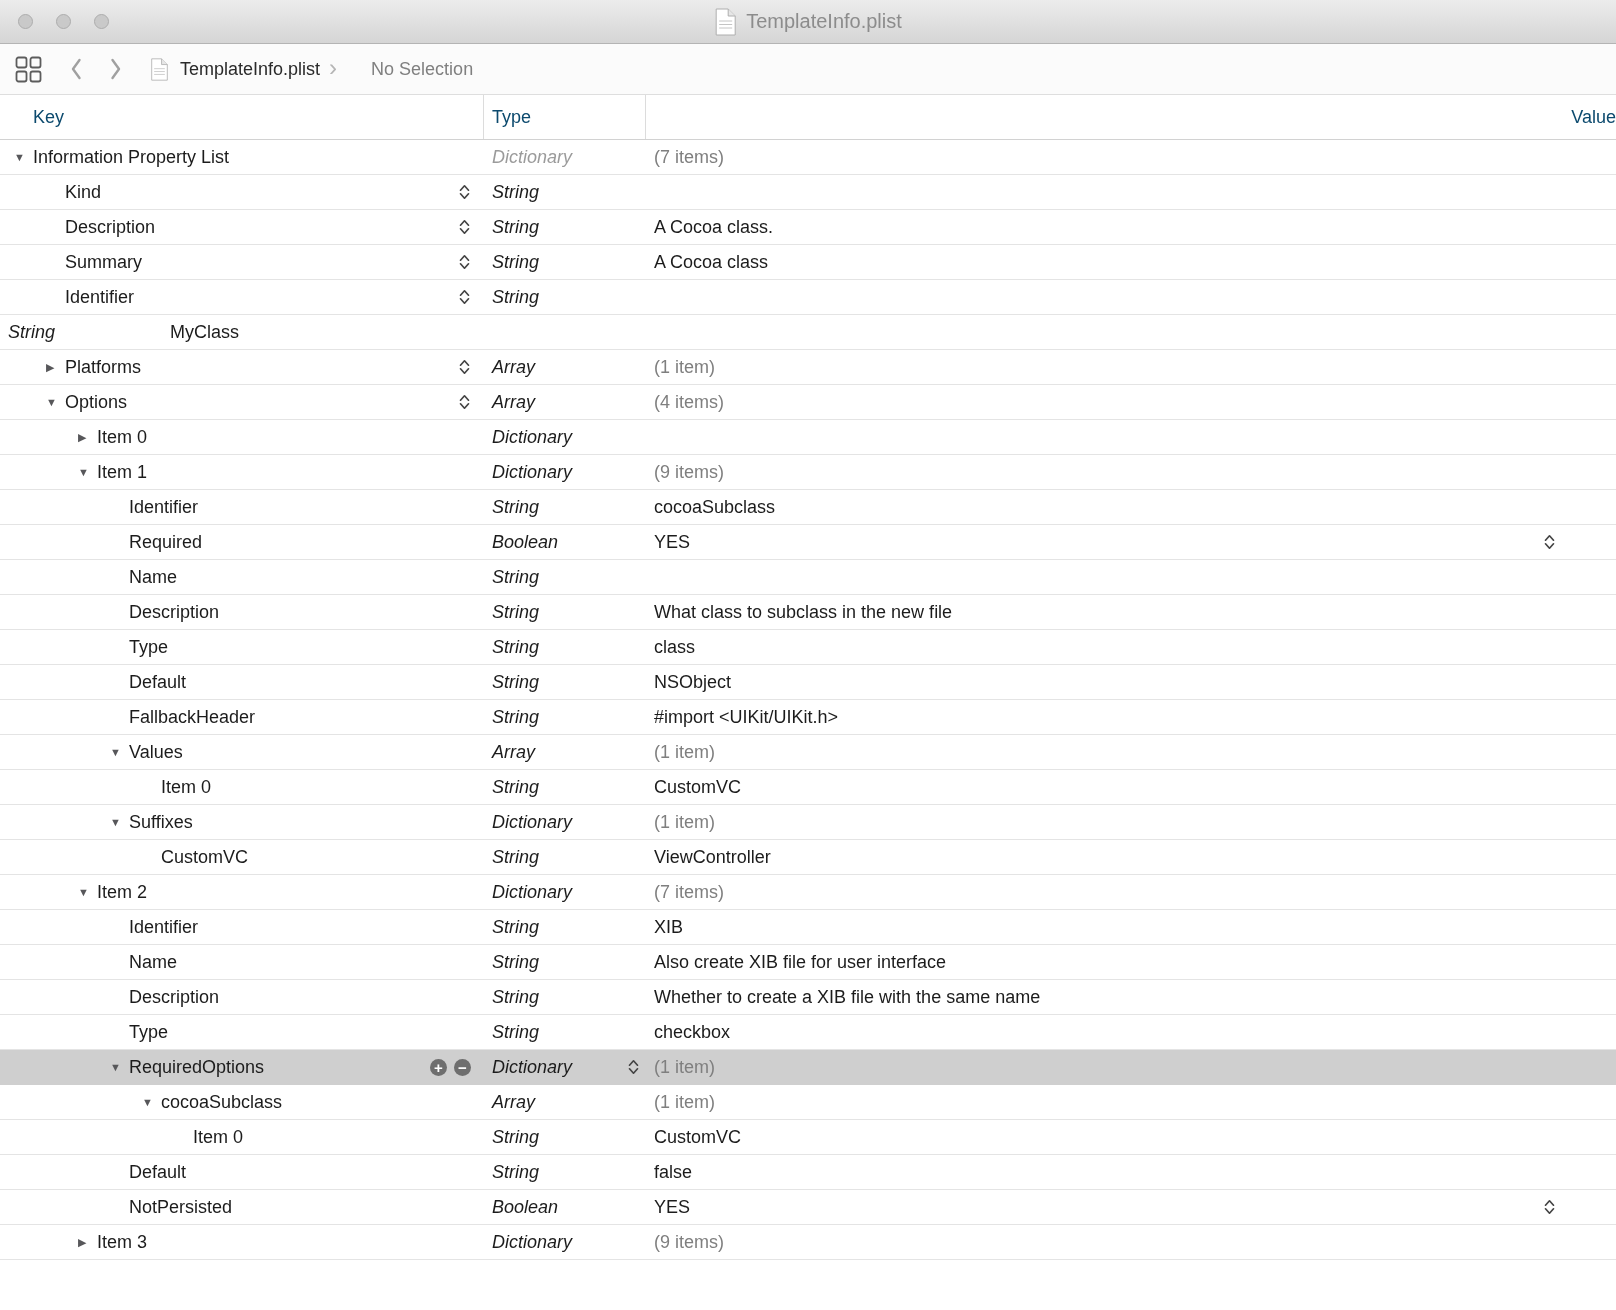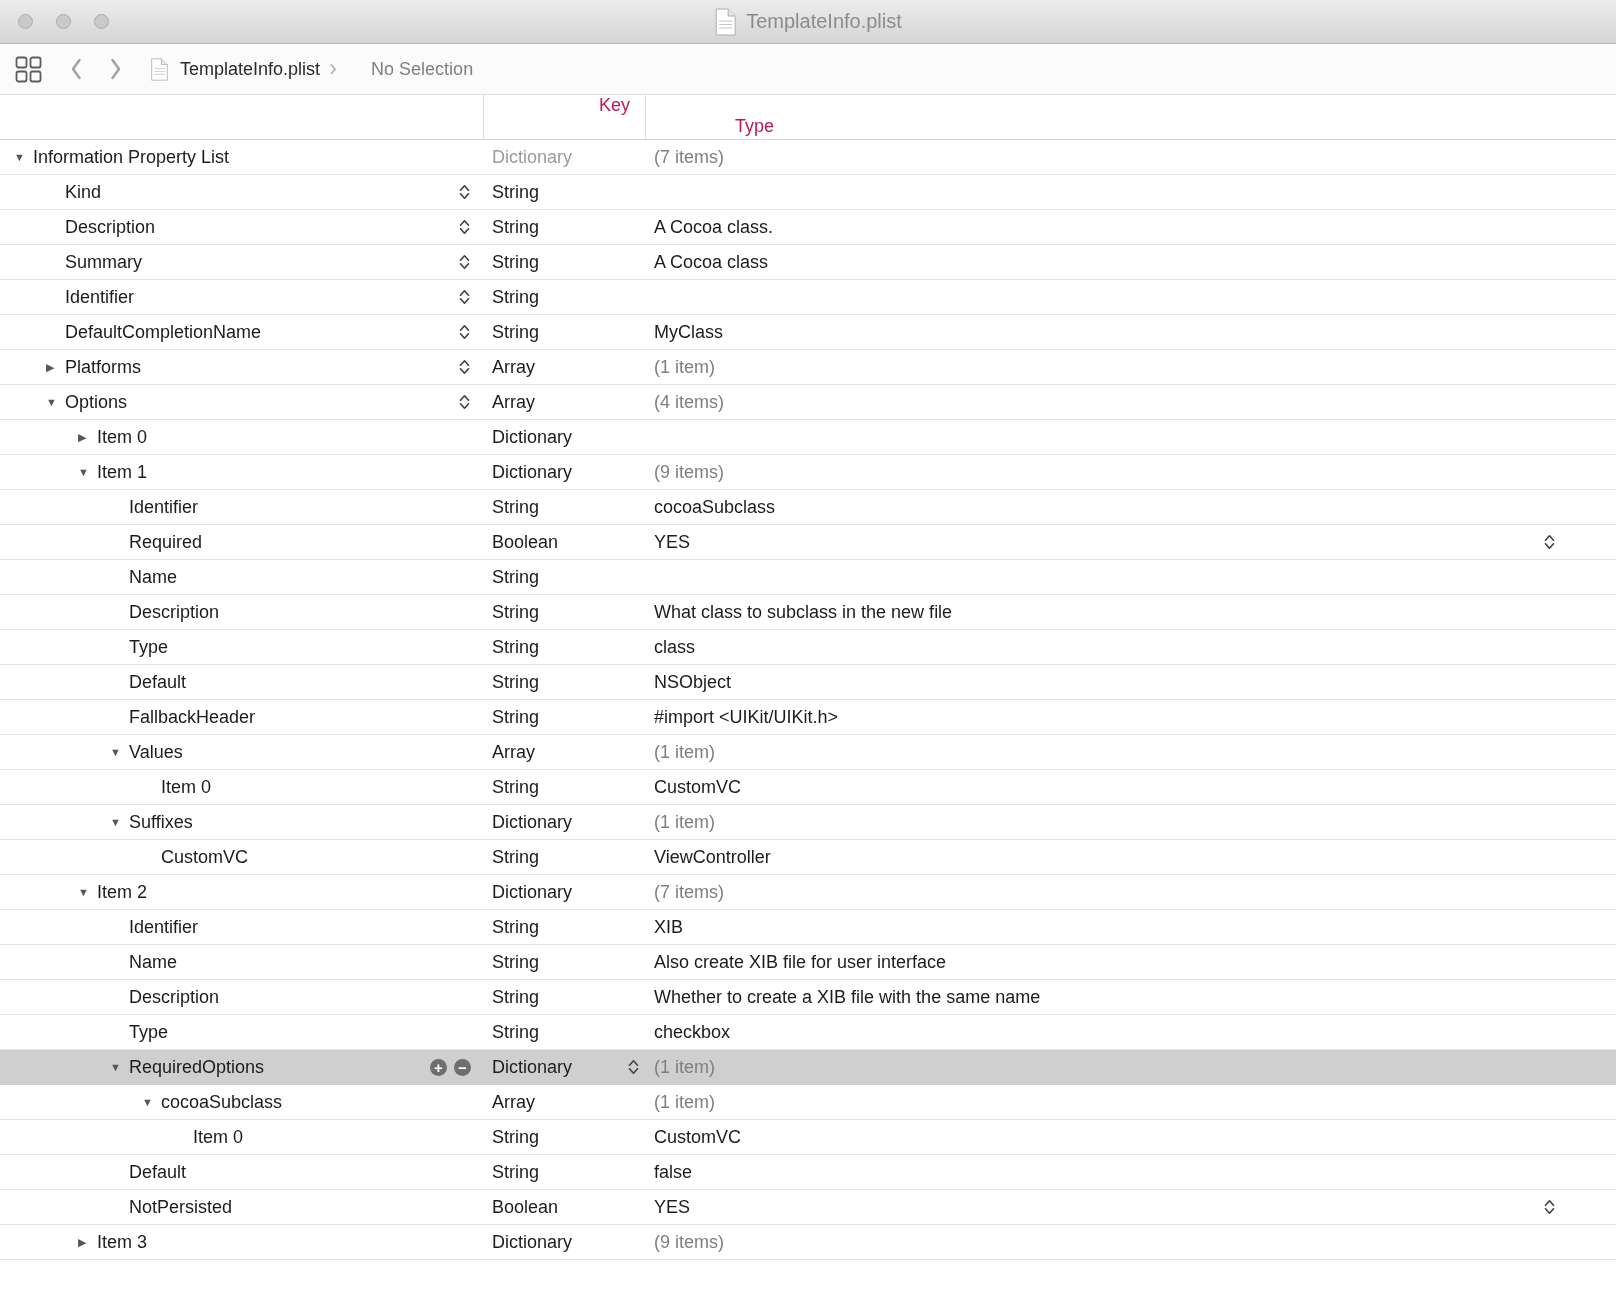--- a/index.html
+++ b/index.html
@@ -56,41 +56,41 @@
   .crumb-sep  { color: #b5b5b5; font-size: 24px; line-height: 1; margin-right: 9px; transform: translateY(-1px); }
   .crumb-sel  { color: #808080; margin-left: 25px; }
 
   
   .table-header {
     height: 45px;
     background: #ffffff;
     border-bottom: 1px solid #d2d2d2;
     display: flex; align-items: center;
     position: relative;
-    font-size: 18px; color: #be185d; flex-direction: column;
+    font-size: 18px; color: #0c4a6e;
   }
   .th-key   { width: 484px; padding-left: 33px; }
   .th-type  { width: 162px; padding-left: 8px; }
   .th-value { flex: 1; padding-left: 8px; text-align: right; }
   .vsep { position: absolute; top: 0; bottom: 0; width: 1px; background: #dcdcdc; }
 
   
   .rows { width: 100%; }
   .row {
     height: 35px;
     display: flex; align-items: stretch;
     border-bottom: 1px solid #e4e4e4;
     font-size: 18px;
     position: relative;
     background: #ffffff;
   }
   .row.selected { background: var(--selection-bg); border-bottom-color: var(--selection-bg); }
   .cell { display: flex; align-items: center; min-width: 0; }
   .key-cell   { width: 484px; position: relative; }
-  .type-cell  { width: 162px; padding-left: 8px; position: relative; }
+  .type-cell  { width: 162px; padding-left: 8px; position: relative; font-style: italic; }
   .value-cell { flex: 1; padding-left: 8px; position: relative; white-space: nowrap; overflow: hidden; }
   .indent { flex: none; height: 1px; }
   .disclosure {
     flex: none; width: 19px;
     display: flex; align-items: center;
     font-size: 11px; color: #57575a;
   }
   .key-text { white-space: nowrap; overflow: hidden; }
   .key-controls {
     position: absolute; right: 13px; top: 0; height: 100%;
@@ -268,33 +268,20 @@
                 <path d="M2.5 11.8 L6.5 16.2 L10.5 11.8" fill="none" stroke="#454545" stroke-width="1.7" stroke-linecap="round" stroke-linejoin="round"></path>
               </svg>
             </span>
           </span>
     </div>
     <div class="cell type-cell">
       <span class="type-text">String</span>
     </div>
   </div>
       <div class="row">
-    <div class="cell key-cell">
-      <span class="indent" style="width: 46px;"></span>
-      <span class="disclosure"></span>
-      <span class="key-text">DefaultCompletionName</span>
-      <span class="key-controls">
-            <span class="stepper">
-              <svg width="13" height="20" viewBox="0 0 13 20">
-                <path d="M2.5 8.2 L6.5 3.8 L10.5 8.2" fill="none" stroke="#454545" stroke-width="1.7" stroke-linecap="round" stroke-linejoin="round"></path>
-                <path d="M2.5 11.8 L6.5 16.2 L10.5 11.8" fill="none" stroke="#454545" stroke-width="1.7" stroke-linecap="round" stroke-linejoin="round"></path>
-              </svg>
-            </span>
-          </span>
-    </div>
     <div class="cell type-cell">
       <span class="type-text">String</span>
     </div>
     <div class="cell value-cell">
       <span class="value-text">MyClass</span>
     </div>
   </div>
       <div class="row">
     <div class="cell key-cell">
       <span class="indent" style="width: 46px;"></span>

